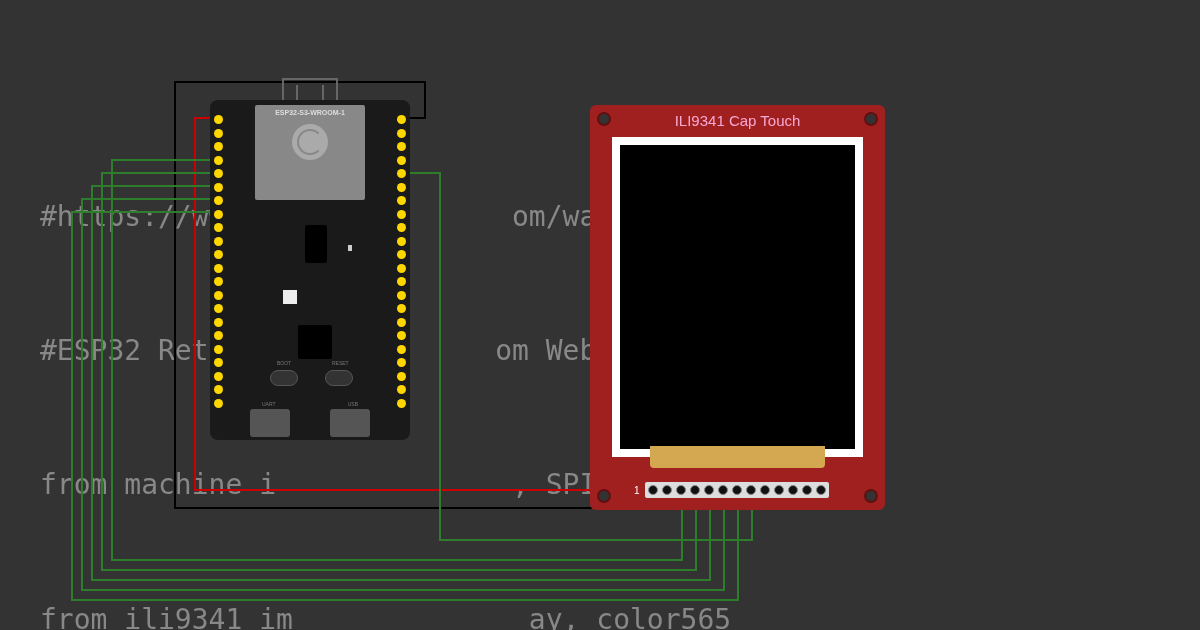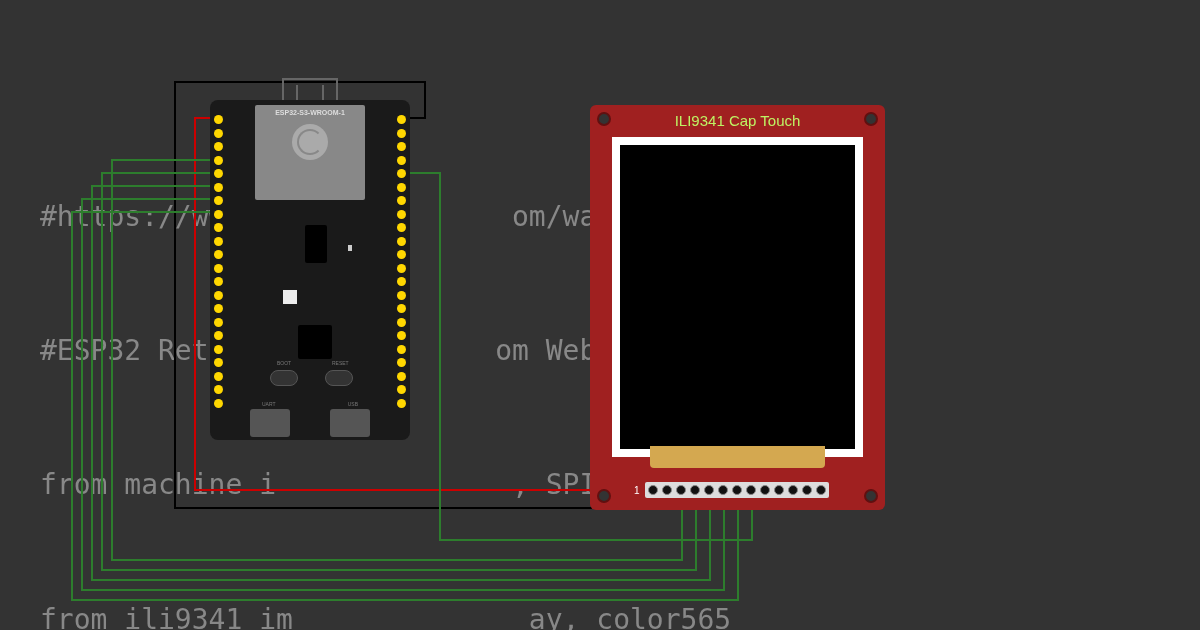--- a/index.html
+++ b/index.html
@@ -192,21 +192,21 @@
       width: 100%;
       height: 100%;
       background: #000;
     }
     .display-title {
       position: absolute;
       top: 7px;
       left: 0;
       width: 100%;
       text-align: center;
-      color: #bef264;
+      color: #f9a8d4;
       font-size: 15px;
     }
     .display-ribbon {
       position: absolute;
       bottom: 42px;
       left: 60px;
       width: 175px;
       height: 22px;
       background: #d4a850;
       border-radius: 0 0 4px 4px;

